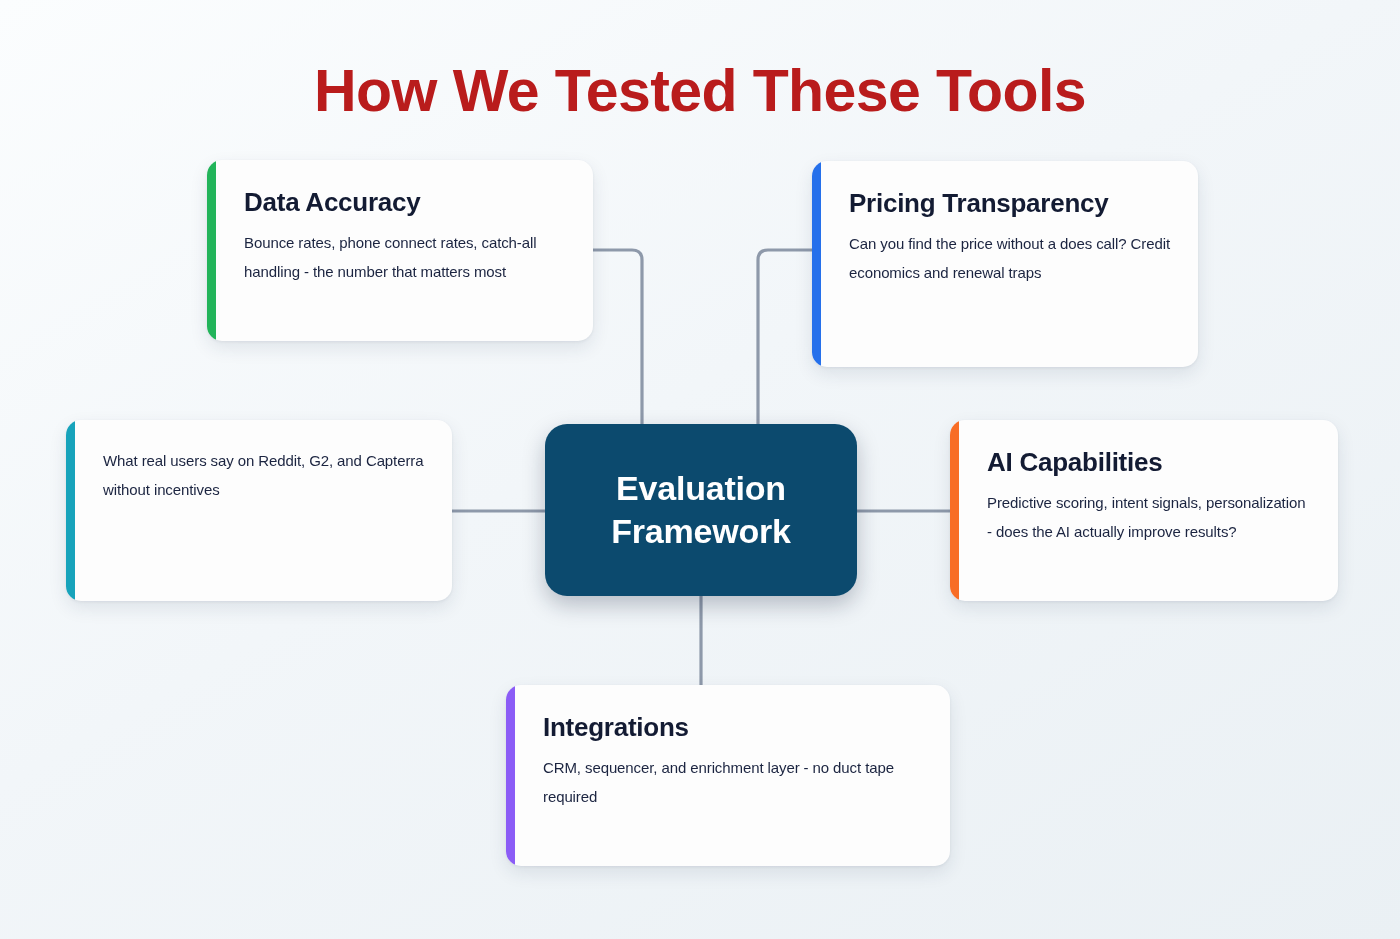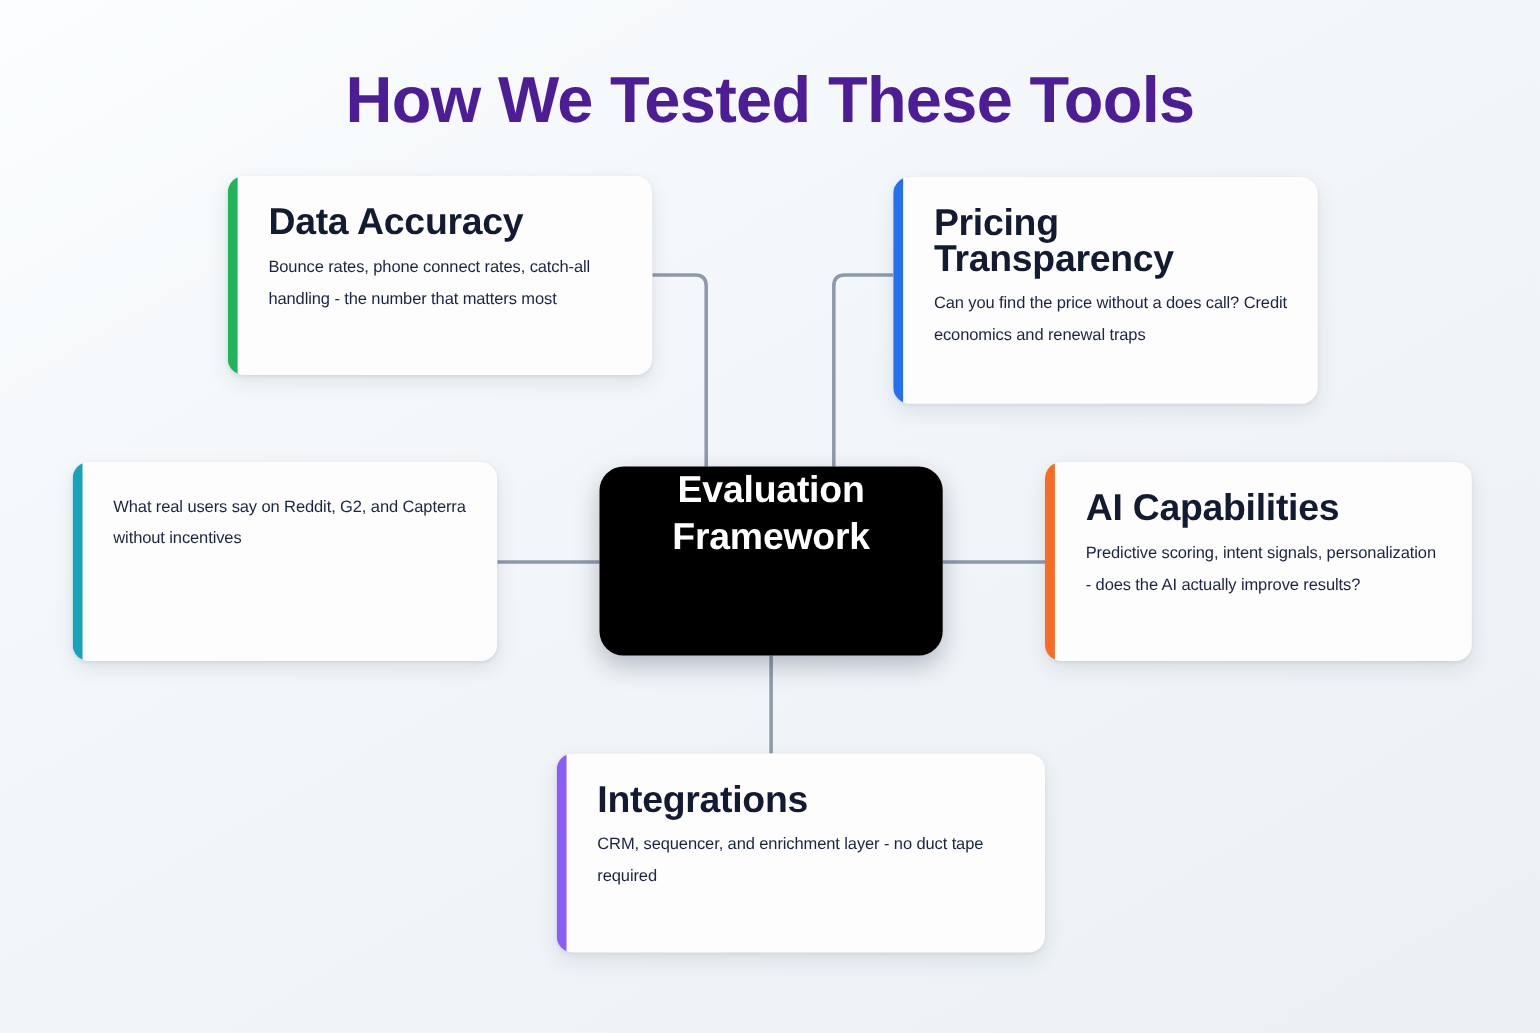--- a/index.html
+++ b/index.html
@@ -28,21 +28,21 @@
   .page-title {
     position: absolute;
     top: 55px;
     left: 0;
     width: 1400px;
     text-align: center;
     font-size: 59px;
     line-height: 72px;
     font-weight: 700;
     letter-spacing: -0.6px;
-    color: #4c1d95;
+    color: #b91c1c;
   }
 
   
   #connectors {
     position: absolute;
     inset: 0;
     width: 1400px;
     height: 939px;
     pointer-events: none;
   }
@@ -68,21 +68,21 @@
     width: 9px;
     flex: 0 0 9px;
     border-top-left-radius: 15px;
     border-bottom-left-radius: 15px;
   }
   .card-body {
     flex: 1 1 auto;
     padding: 26px 26px 20px 28px;
   }
   .card-title {
-    font-size: 34px;
+    font-size: 26px;
     line-height: 32px;
     font-weight: 700;
     letter-spacing: -0.25px;
     color: #131b33;
     margin-bottom: 10px;
   }
   .card-desc {
     font-size: 15px;
     line-height: 29px;
     font-weight: 400;
@@ -97,23 +97,24 @@
   #card-ai-capabilities      { left: 950px; top: 420px;  width: 388px; height: 181px; }
   #card-integrations         { left: 506px; top: 685px;  width: 444px; height: 181px; }
 
   
   #hub {
     position: absolute;
     left: 545px;
     top: 424px;
     width: 312px;
     height: 172px;
-    background: #000000;
+    background: #0c4a6e;
     border-radius: 22px;
     display: flex;
+    align-items: center;
     justify-content: center;
     box-shadow: 0 9px 22px rgba(16, 27, 53, 0.26);
   }
   #hub .hub-label {
     color: #ffffff;
     font-size: 34px;
     line-height: 43px;
     font-weight: 700;
     text-align: center;
     letter-spacing: -0.2px;

